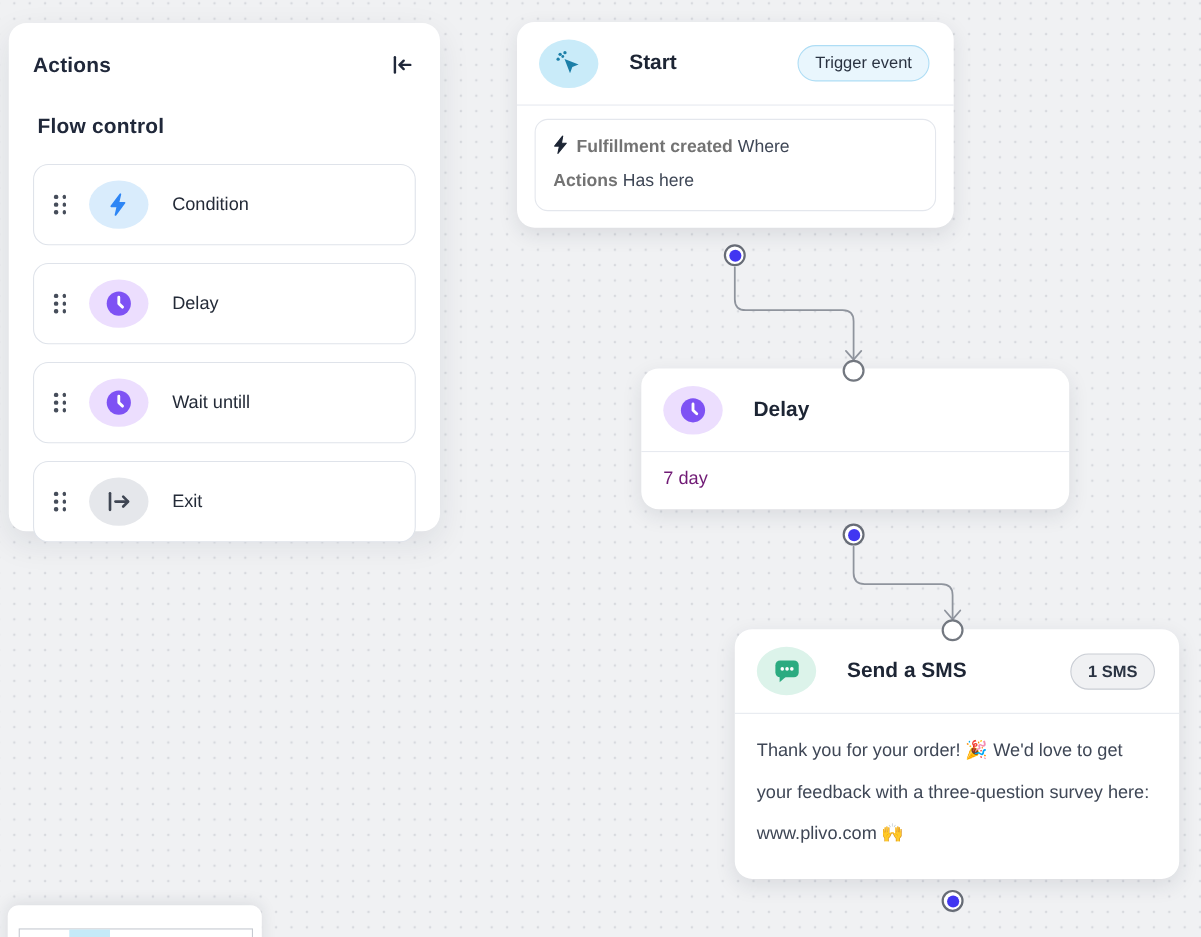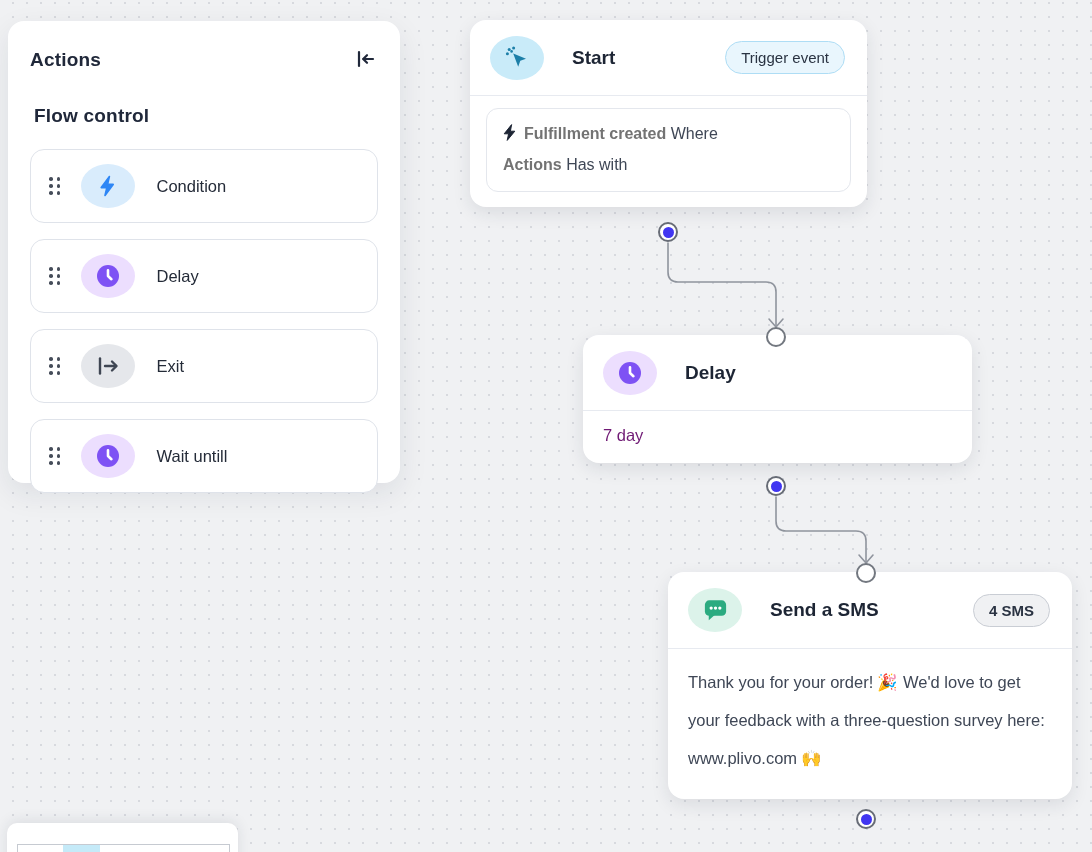--- a/index.html
+++ b/index.html
@@ -142,46 +142,46 @@
 
     <div class="palette-card">
       <span class="drag-handle">
           <i></i>
           <i></i>
           <i></i>
           <i></i>
           <i></i>
           <i></i>
         </span>
+      <span class="oval lav">
+        <svg width="26" height="26" viewBox="0 0 26 26">
+          <circle cx="13" cy="13" r="11" fill="#7e52f4"></circle>
+          <path d="M13 7.2V13l3.4 3.2" stroke="#fff" stroke-width="2.6" stroke-linecap="round" stroke-linejoin="round" fill="none"></path>
+        </svg>
+      </span>
+      <span class="palette-label">Wait untill</span>
+    </div>
+
+    <div class="palette-card">
+      <span class="drag-handle">
+          <i></i>
+          <i></i>
+          <i></i>
+          <i></i>
+          <i></i>
+          <i></i>
+        </span>
       <span class="oval gray">
         <svg width="26" height="24" viewBox="0 0 26 24" fill="none">
           <path d="M5 4.5v15" stroke="#3f4653" stroke-width="2.4" stroke-linecap="round"></path>
           <path d="M10 12h11" stroke="#3f4653" stroke-width="2.4" stroke-linecap="round"></path>
           <path d="m17 7.5 4.5 4.5-4.5 4.5" stroke="#3f4653" stroke-width="2.4" stroke-linecap="round" stroke-linejoin="round"></path>
         </svg>
       </span>
       <span class="palette-label">Exit</span>
-    </div>
-
-    <div class="palette-card">
-      <span class="drag-handle">
-          <i></i>
-          <i></i>
-          <i></i>
-          <i></i>
-          <i></i>
-          <i></i>
-        </span>
-      <span class="oval lav">
-        <svg width="26" height="26" viewBox="0 0 26 26">
-          <circle cx="13" cy="13" r="11" fill="#7e52f4"></circle>
-          <path d="M13 7.2V13l3.4 3.2" stroke="#fff" stroke-width="2.6" stroke-linecap="round" stroke-linejoin="round" fill="none"></path>
-        </svg>
-      </span>
-      <span class="palette-label">Wait untill</span>
     </div>
   </aside>
 
   <svg id="edge-layer">
     <path d="M668 243 L668 272 Q668 282 678 282 L766 282 Q776 282 776 292 L776 327" stroke="#8f949d" stroke-width="1.6" fill="none" stroke-linecap="round"></path>
     <path d="M769 319 L776 327 L783 319" stroke="#8f949d" stroke-width="1.6" fill="none" stroke-linecap="round" stroke-linejoin="round"></path>
     <circle cx="776" cy="337" r="9" fill="#fff" stroke="#737880" stroke-width="2"></circle>
     <path d="M776 497 L776 521 Q776 531 786 531 L856 531 Q866 531 866 541 L866 563" stroke="#8f949d" stroke-width="1.6" fill="none" stroke-linecap="round"></path>
     <path d="M859 555 L866 563 L873 555" stroke="#8f949d" stroke-width="1.6" fill="none" stroke-linecap="round" stroke-linejoin="round"></path>
     <circle cx="866" cy="573" r="9" fill="#fff" stroke="#737880" stroke-width="2"></circle>
@@ -201,21 +201,21 @@
       <span class="node-title">Start</span>
       <span class="badge trigger">Trigger event</span>
     </div>
     <div class="start-body">
       <div class="trigger-card">
         <span class="bolt-inline">
           <svg width="14" height="17" viewBox="0 0 14 17">
             <path d="M8.6.6 1.2 9.8h4.4L4.2 16.4l7.6-9.2H7.4L8.6.6z" fill="#1d2534" stroke="#1d2534" stroke-width="1" stroke-linejoin="round"></path>
           </svg>
         </span><b>Fulfillment created</b>&nbsp;<span>Where</span><br>
-        <b>Actions</b>&nbsp;<span>Has with</span>
+        <b>Actions</b>&nbsp;<span>Has here</span>
       </div>
     </div>
   </section>
   <div class="port" style="left:658px;top:222px;">
       <i></i>
     </div>
 
   <section class="node" id="node-delay">
     <div class="node-head">
       <span class="oval lav">
@@ -237,21 +237,21 @@
       <span class="oval mint">
         <svg width="27" height="26" viewBox="0 0 28 26">
           <rect x="3" y="3" width="22" height="16" rx="4.5" fill="#2bab80"></rect>
           <path d="M7 17.5v6l7-6z" fill="#2bab80"></path>
           <circle cx="9.5" cy="11" r="1.7" fill="#fff"></circle>
             <circle cx="14" cy="11" r="1.7" fill="#fff"></circle>
             <circle cx="18.5" cy="11" r="1.7" fill="#fff"></circle>
         </svg>
       </span>
       <span class="node-title">Send a SMS</span>
-      <span class="badge count">4 SMS</span>
+      <span class="badge count">1 SMS</span>
     </div>
     <div class="sms-body">Thank you for your order! 🎉 We'd love to get your feedback with a three-question survey here: www.plivo.com 🙌</div>
   </section>
   <div class="port" style="left:856px;top:809px;">
       <i></i>
     </div>
 
   <div id="minimap">
     <div class="minimap-frame">
       <div class="minimap-viewport"></div>

